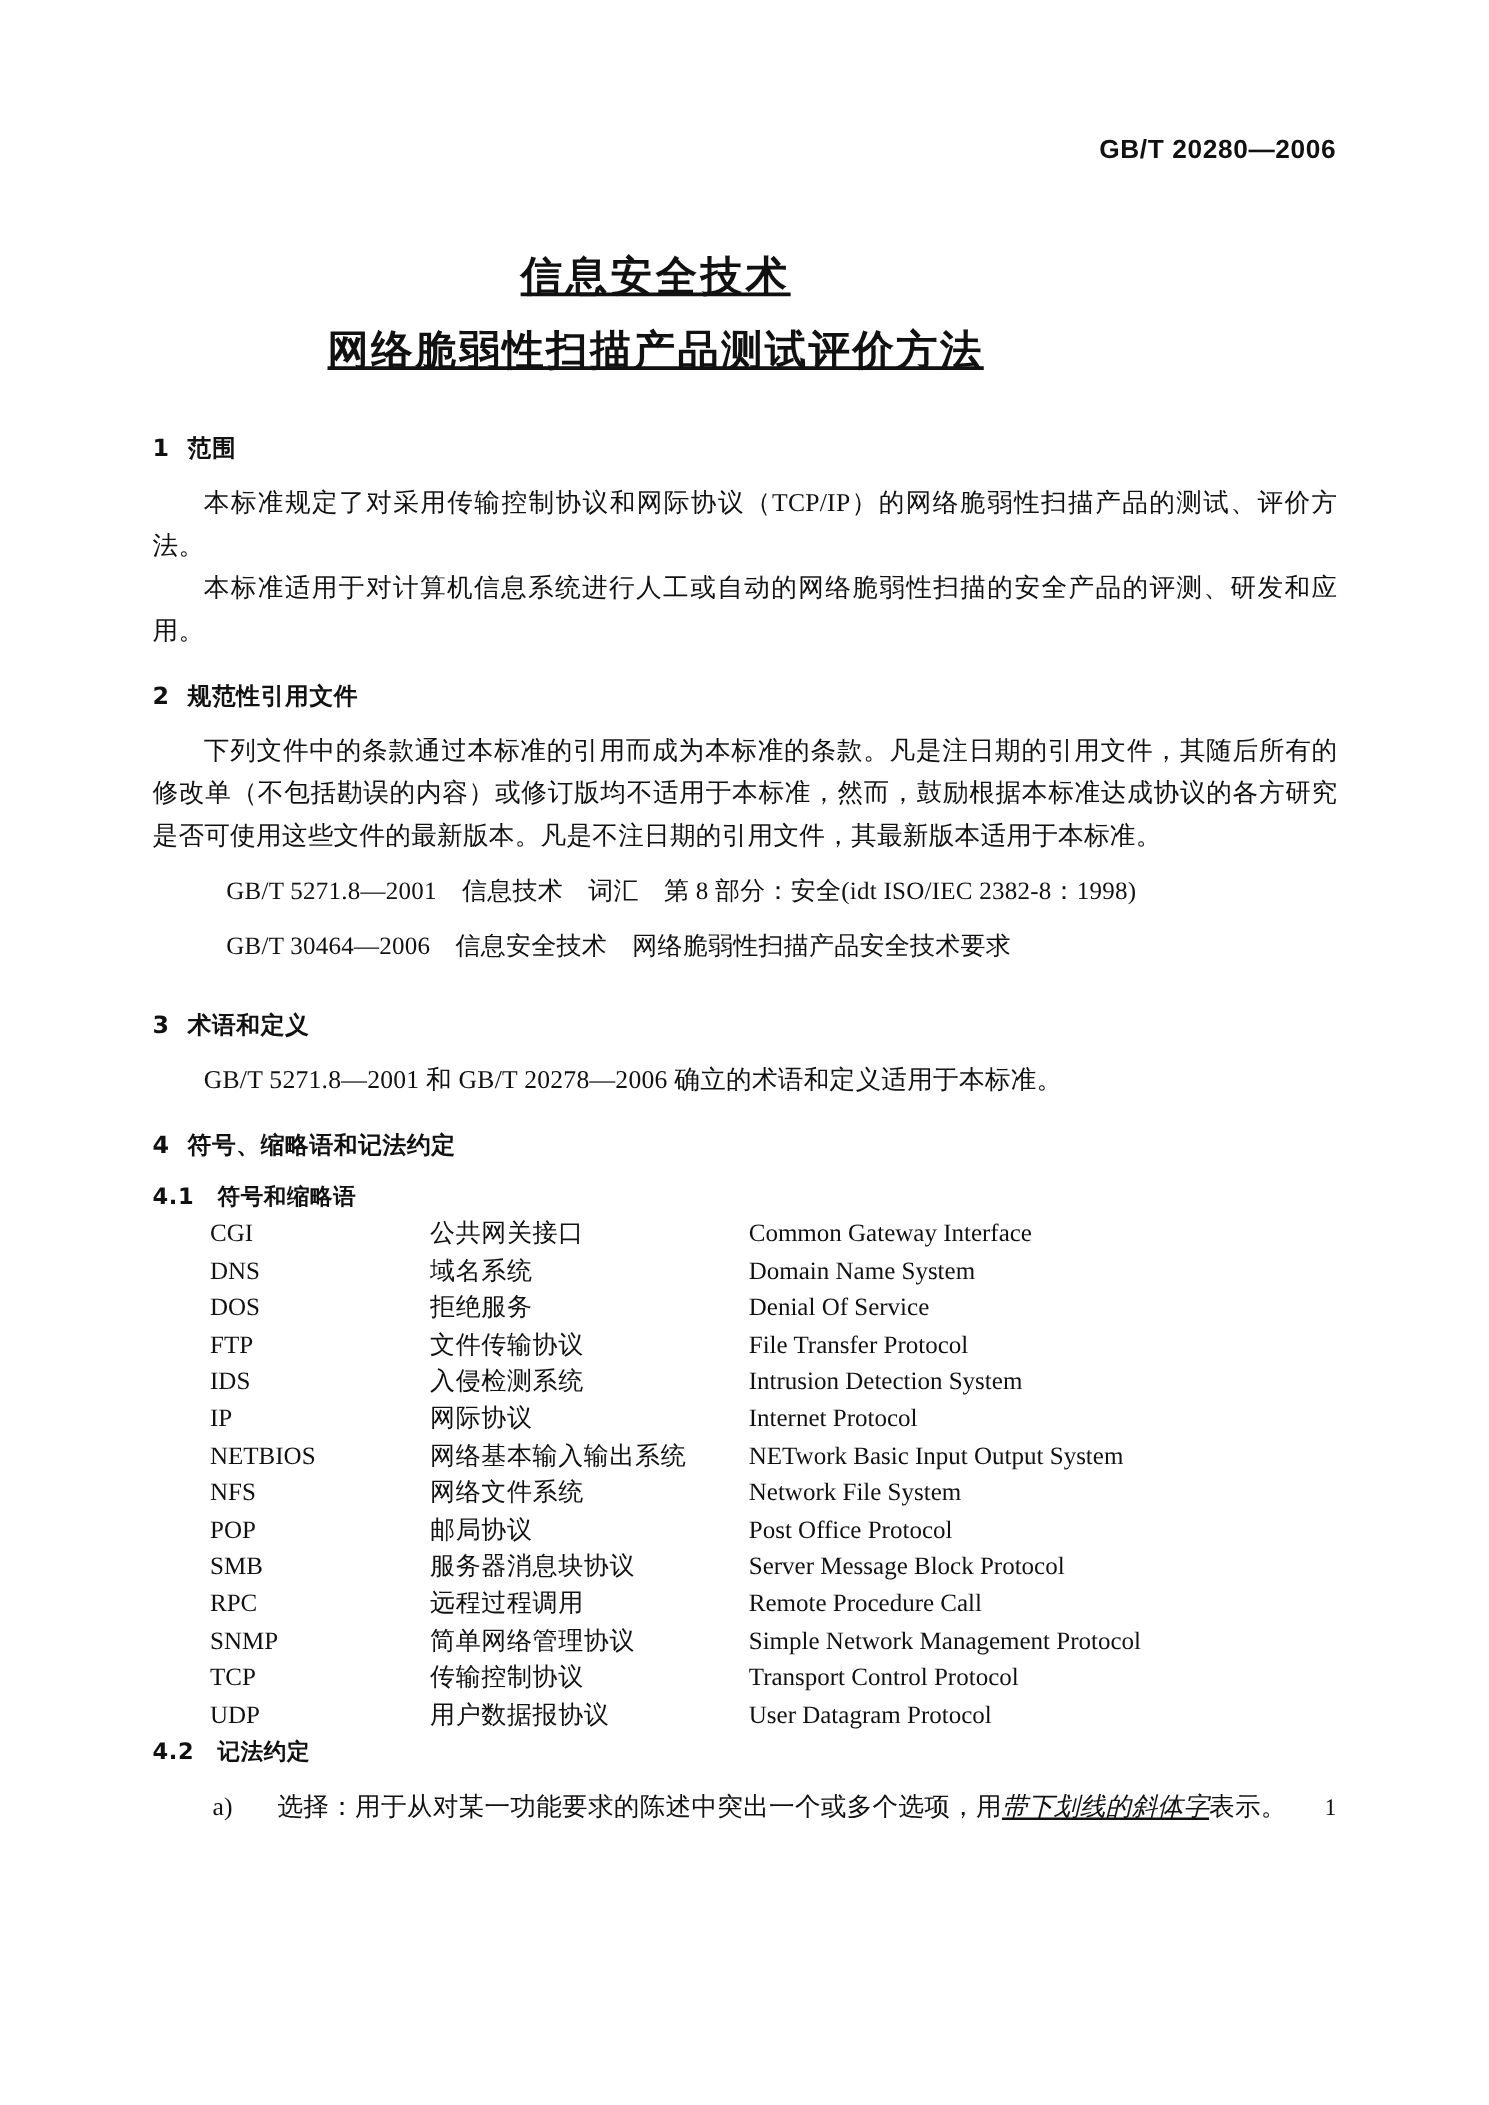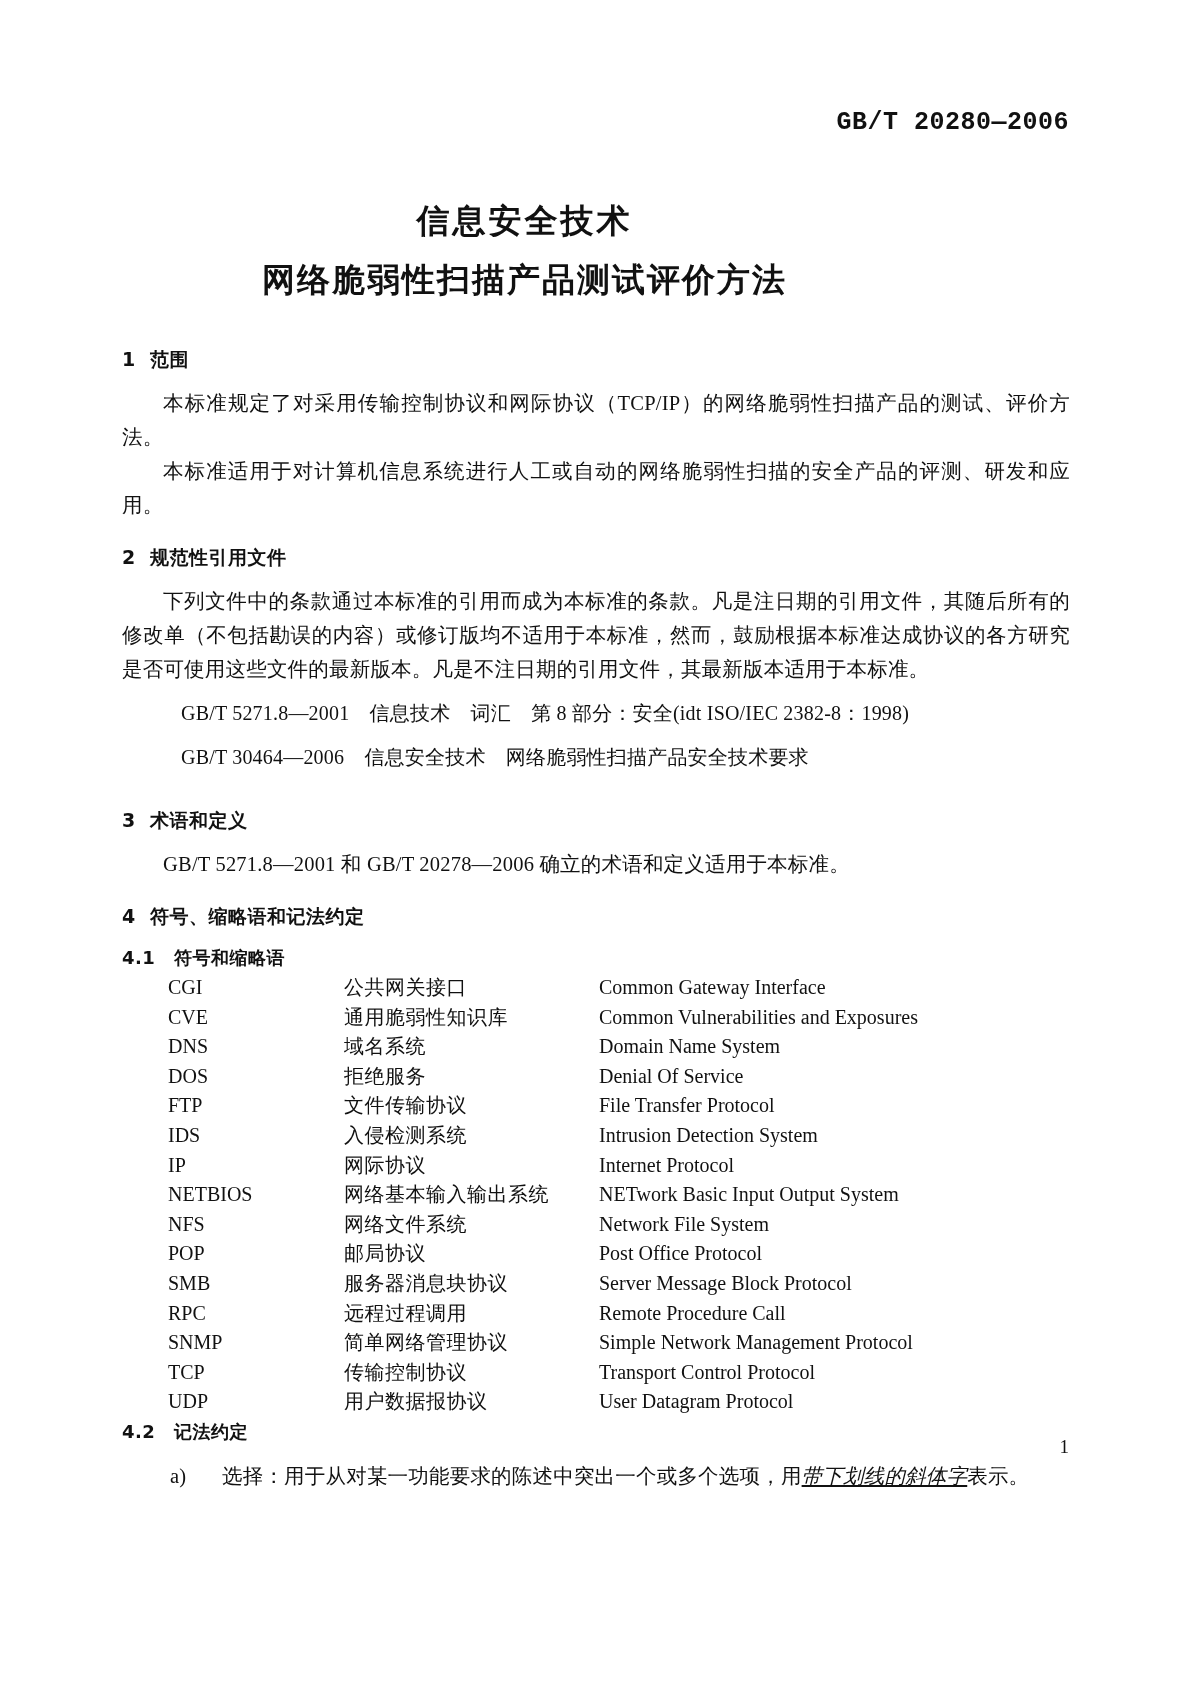--- a/index.html
+++ b/index.html
@@ -24,34 +24,35 @@
     box-sizing: border-box;
     padding: 0;
     overflow: hidden;
   }
 
   
   .header {
     position: absolute;
     top: 108px;
     right: 122px;
-    font-family: Liberation Mono, monospace;
-    font-weight: bold;
-    font-size: 25px;
+    font-family: Liberation Sans, sans-serif;
+    font-weight: bold;
+    font-size: 21px;
     letter-spacing: 0.5px;
     white-space: nowrap;
   }
 
   
   .title-block {
     position: absolute;
     top: 198px;
     left: 0;
     width: 1049px;
     text-align: center;
+    text-decoration: underline;
   }
   .title-line1 {
     font-family: "DejaVu Sans", "Liberation Sans", sans-serif;
     font-weight: bold;
     font-size: 33px;
     letter-spacing: 3px;
     line-height: 46px;
   }
   .title-line2 {
     font-family: "DejaVu Sans", "Liberation Sans", sans-serif;
@@ -214,25 +215,20 @@
     </h3>
 
     <table class="abbr">
       <tbody>
         <tr>
           <td class="col-abbr">CGI</td>
           <td class="col-cn">公共网关接口</td>
           <td class="col-en">Common Gateway Interface</td>
         </tr>
         <tr>
-          <td class="col-abbr">CVE</td>
-          <td class="col-cn">通用脆弱性知识库</td>
-          <td class="col-en">Common Vulnerabilities and Exposures</td>
-        </tr>
-        <tr>
           <td class="col-abbr">DNS</td>
           <td class="col-cn">域名系统</td>
           <td class="col-en">Domain Name System</td>
         </tr>
         <tr>
           <td class="col-abbr">DOS</td>
           <td class="col-cn">拒绝服务</td>
           <td class="col-en">Denial Of Service</td>
         </tr>
         <tr>

